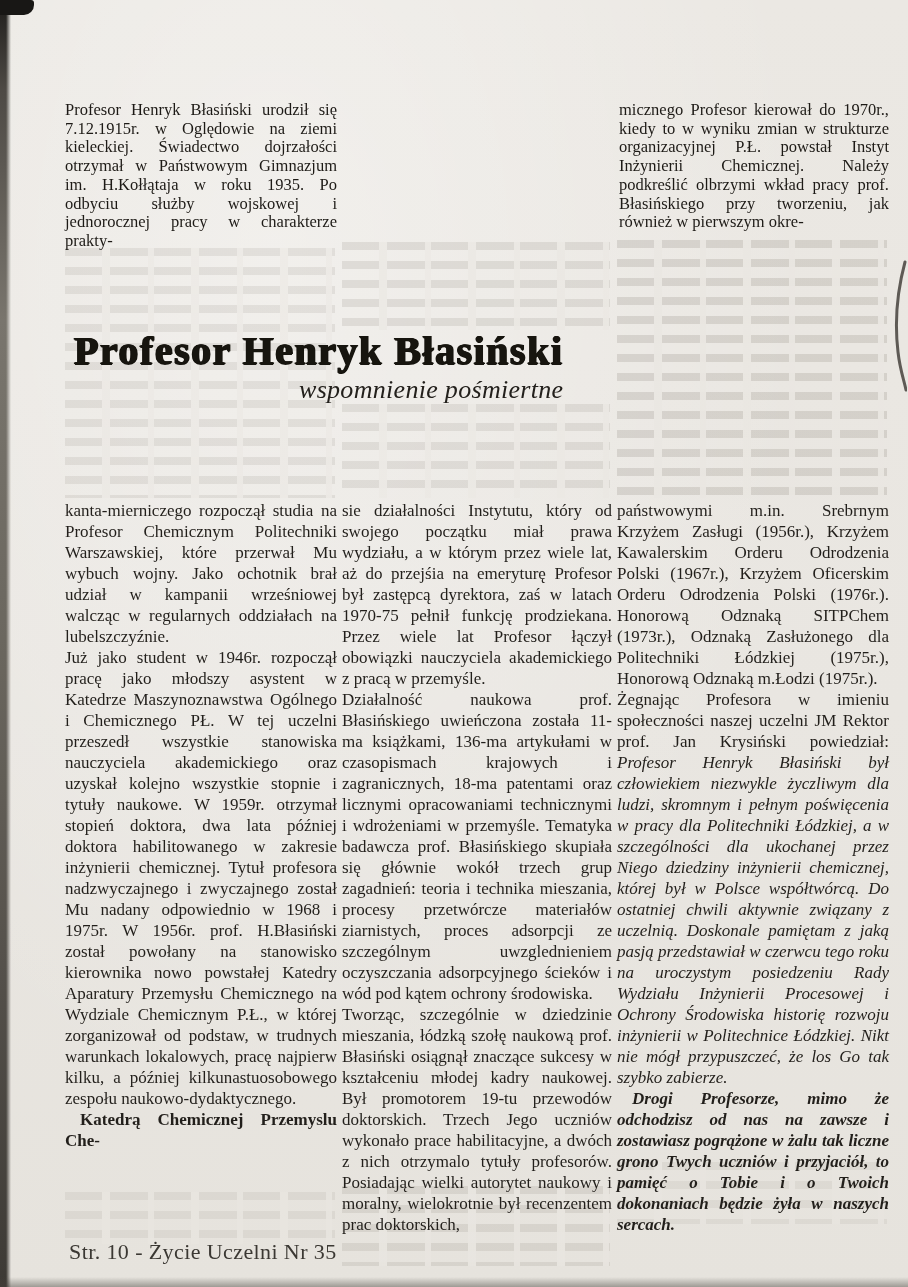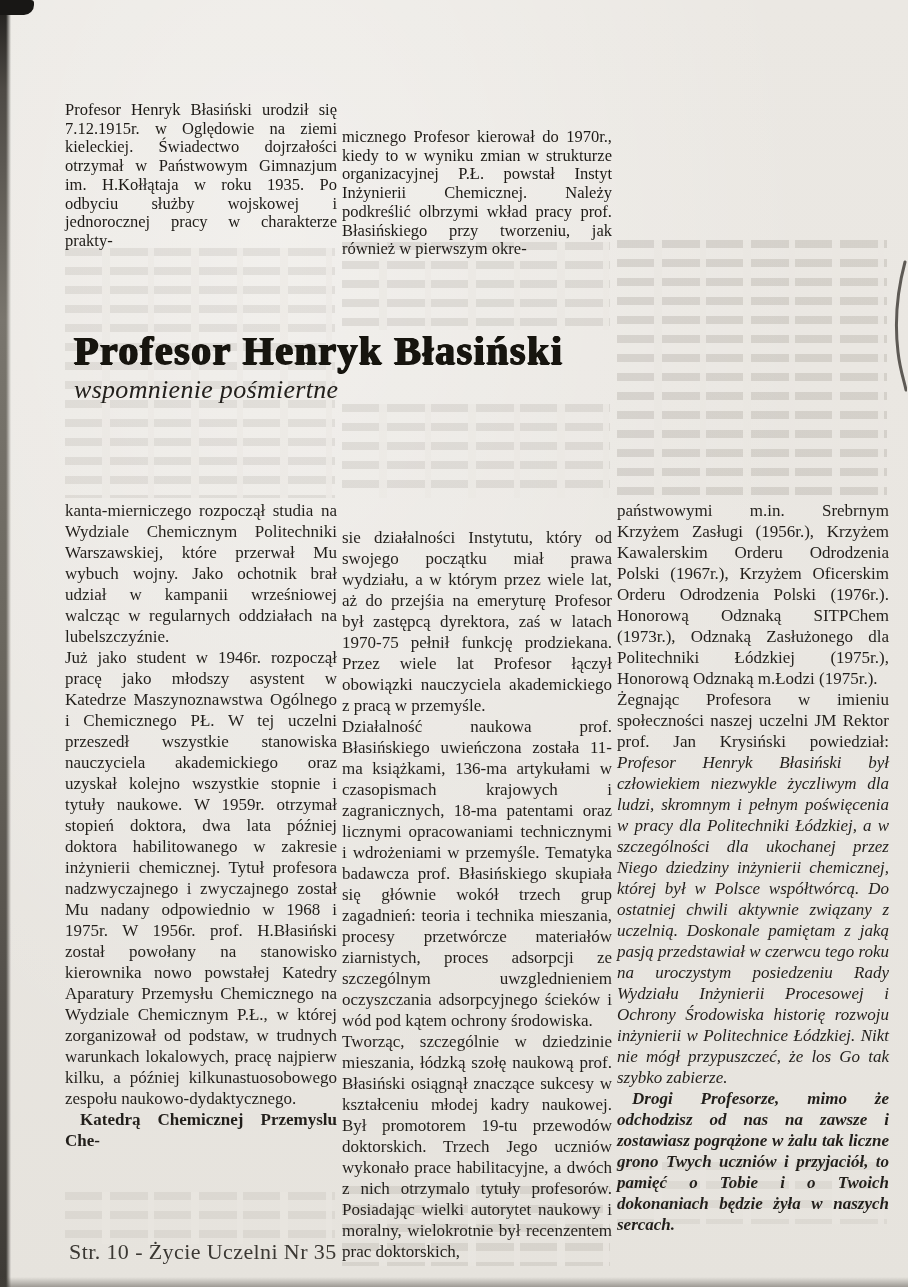--- a/index.html
+++ b/index.html
@@ -38,28 +38,28 @@
   
   .headline { position:absolute; left:74px; top:330px; z-index:3; }
   .title {
     font-family:Liberation Serif, serif;
     font-weight:bold; font-size:40px; line-height:42px; letter-spacing:1.5px;
     color:#17150f;
     text-shadow: 0.9px 0 0 #17150f, -0.9px 0 0 #17150f, 0 0.6px 0 #17150f, 0 -0.3px 0 #17150f;
   }
   .subtitle {
     font-style:italic; font-size:26px; line-height:30px; margin-top:3px;
-    color:#23201c; letter-spacing:0.3px;
+    color:#23201c; letter-spacing:0.3px;text-align:right;
   }
   
-  .cols { position:absolute; left:65px; width:824px; display:flex; gap:5px; z-index:3; }
+  .cols { position:absolute; left:65px; width:824px; display:flex; gap:5px; z-index:3;justify-content:space-between; }
   .intro-row { top:101px; }
   .body-row  { top:500px; }
   .col { width:272px; }
-  .col.mid { width:270px;margin-top:27px; }
+  .col.mid { width:270px; }
   .intro-row .col { font-size:16.5px; line-height:18.7px; text-align:justify; color:#1d1a16; }
   .body-row .col { font-size:17px; line-height:21px; text-align:justify; color:#221f1b; }
   .col p { margin:0; }
   .col p.indent { text-indent:15px;font-weight:bold; }
   .q { font-style:italic; }
   
   .footer {
     position:absolute; left:69px; top:1239px; z-index:3;
     font-family:Liberation Serif, serif;
     font-size:22px; letter-spacing:0.4px; color:#3b3833;
@@ -94,21 +94,21 @@
     </div>
   </div>
 
   <div class="headline">
     <div class="title">Profesor Henryk Błasiński</div>
     <div class="subtitle">wspomnienie pośmiertne</div>
   </div>
 
   <div class="cols body-row">
     <div class="col">
-      <p>kanta-mierniczego rozpoczął studia na Wydziale Chemicznym Politechniki Warszawskiej, które przerwał Mu wybuch wojny. Jako ochotnik brał udział w kampanii wrześniowej walcząc w regularnych oddziałach na lubelszczyźnie.</p>
+      <p>kanta-mierniczego rozpoczął studia na Profesor Chemicznym Politechniki Warszawskiej, które przerwał Mu wybuch wojny. Jako ochotnik brał udział w kampanii wrześniowej walcząc w regularnych oddziałach na lubelszczyźnie.</p>
       <p>Już jako student w 1946r. rozpoczął pracę jako młodszy asystent w Katedrze Maszynoznawstwa Ogólnego i Chemicznego PŁ. W tej uczelni przeszedł wszystkie stanowiska nauczyciela akademickiego oraz uzyskał kolejno wszystkie stopnie i tytuły naukowe. W 1959r. otrzymał stopień doktora, dwa lata później doktora habilitowanego w zakresie inżynierii chemicznej. Tytuł profesora nadzwyczajnego i zwyczajnego został Mu nadany odpowiednio w 1968 i 1975r. W 1956r. prof. H.Błasiński został powołany na stanowisko kierownika nowo powstałej Katedry Aparatury Przemysłu Chemicznego na Wydziale Chemicznym P.Ł., w której zorganizował od podstaw, w trudnych warunkach lokalowych, pracę najpierw kilku, a później kilkunastuosobowego zespołu naukowo-dydaktycznego.</p>
       <p class="indent">Katedrą Chemicznej Przemyslu Che-</p>
     </div>
     <div class="col mid">
       <p>sie działalności Instytutu, który od swojego początku miał prawa wydziału, a w którym przez wiele lat, aż do przejśia na emeryturę Profesor był zastępcą dyrektora, zaś w latach 1970-75 pełnił funkcję prodziekana. Przez wiele lat Profesor łączył obowiązki nauczyciela akademickiego z pracą w przemyśle.</p>
       <p>Działalność naukowa prof. Błasińskiego uwieńczona została 11-ma książkami, 136-ma artykułami w czasopismach krajowych i zagranicznych, 18-ma patentami oraz licznymi opracowaniami technicznymi i wdrożeniami w przemyśle. Tematyka badawcza prof. Błasińskiego skupiała się głównie wokół trzech grup zagadnień: teoria i technika mieszania, procesy przetwórcze materiałów ziarnistych, proces adsorpcji ze szczególnym uwzglednieniem oczyszczania adsorpcyjnego ścieków i wód pod kątem ochrony środowiska.</p>
       <p>Tworząc, szczególnie w dziedzinie mieszania, łódzką szołę naukową prof. Błasiński osiągnął znaczące sukcesy w kształceniu młodej kadry naukowej. Był promotorem 19-tu przewodów doktorskich. Trzech Jego uczniów wykonało prace habilitacyjne, a dwóch z nich otrzymalo tytuły profesorów. Posiadając wielki autorytet naukowy i moralny, wielokrotnie był recenzentem prac doktorskich,</p>
     </div>
     <div class="col">
       <p>państwowymi m.in. Srebrnym Krzyżem Zasługi (1956r.), Krzyżem Kawalerskim Orderu Odrodzenia Polski (1967r.), Krzyżem Oficerskim Orderu Odrodzenia Polski (1976r.). Honorową Odznaką SITPChem (1973r.), Odznaką Zasłużonego dla Politechniki Łódzkiej (1975r.), Honorową Odznaką m.Łodzi (1975r.).</p>

